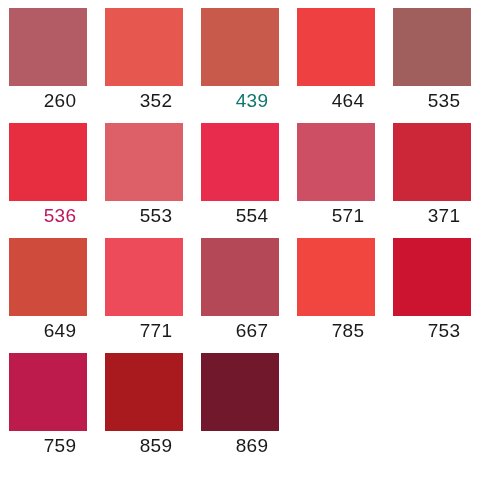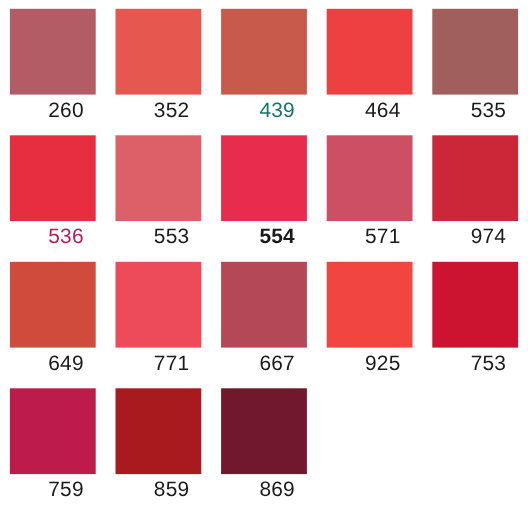--- a/index.html
+++ b/index.html
@@ -76,45 +76,45 @@
     <div class="swatch-cell">
       <div class="swatch-chip" style="background: rgb(230, 46, 64);"></div>
       <div class="swatch-label" style="color: #be185d;">536</div>
     </div>
     <div class="swatch-cell">
       <div class="swatch-chip" style="background: rgb(221, 96, 105);"></div>
       <div class="swatch-label" style="color: rgb(26, 26, 26);">553</div>
     </div>
     <div class="swatch-cell">
       <div class="swatch-chip" style="background: rgb(232, 44, 78);"></div>
-      <div class="swatch-label" style="color: rgb(26, 26, 26); font-weight: bold;">554</div>
+      <div class="swatch-label" style="color: rgb(26, 26, 26);">554</div>
     </div>
     <div class="swatch-cell">
       <div class="swatch-chip" style="background: rgb(204, 79, 99);"></div>
       <div class="swatch-label" style="color: rgb(26, 26, 26);">571</div>
     </div>
     <div class="swatch-cell">
       <div class="swatch-chip" style="background: rgb(204, 38, 57);"></div>
-      <div class="swatch-label" style="color: rgb(26, 26, 26);">974</div>
+      <div class="swatch-label" style="color: rgb(26, 26, 26);">371</div>
     </div>
     <div class="swatch-cell">
       <div class="swatch-chip" style="background: rgb(207, 75, 60);"></div>
       <div class="swatch-label" style="color: rgb(26, 26, 26);">649</div>
     </div>
     <div class="swatch-cell">
       <div class="swatch-chip" style="background: rgb(237, 74, 90);"></div>
       <div class="swatch-label" style="color: rgb(26, 26, 26);">771</div>
     </div>
     <div class="swatch-cell">
       <div class="swatch-chip" style="background: rgb(181, 72, 87);"></div>
       <div class="swatch-label" style="color: rgb(26, 26, 26);">667</div>
     </div>
     <div class="swatch-cell">
       <div class="swatch-chip" style="background: rgb(241, 70, 63);"></div>
-      <div class="swatch-label" style="color: rgb(26, 26, 26);">925</div>
+      <div class="swatch-label" style="color: rgb(26, 26, 26);">785</div>
     </div>
     <div class="swatch-cell">
       <div class="swatch-chip" style="background: rgb(204, 20, 48);"></div>
       <div class="swatch-label" style="color: rgb(26, 26, 26);">753</div>
     </div>
     <div class="swatch-cell">
       <div class="swatch-chip" style="background: rgb(189, 27, 75);"></div>
       <div class="swatch-label" style="color: rgb(26, 26, 26);">759</div>
     </div>
     <div class="swatch-cell">

